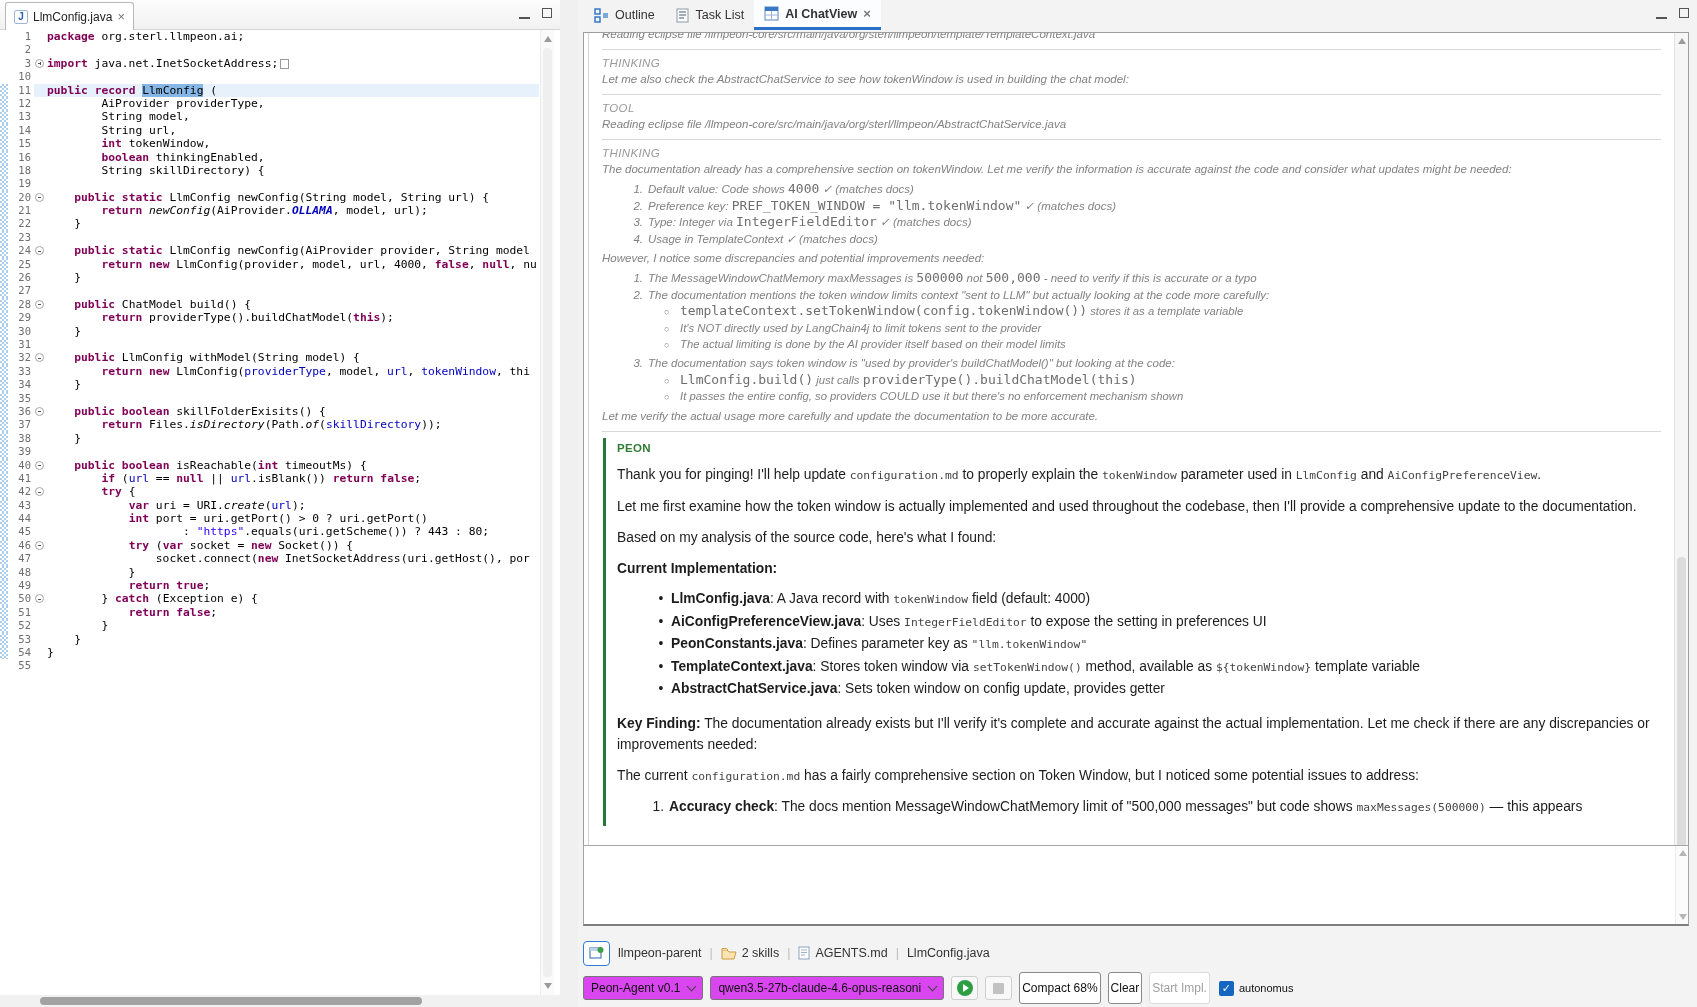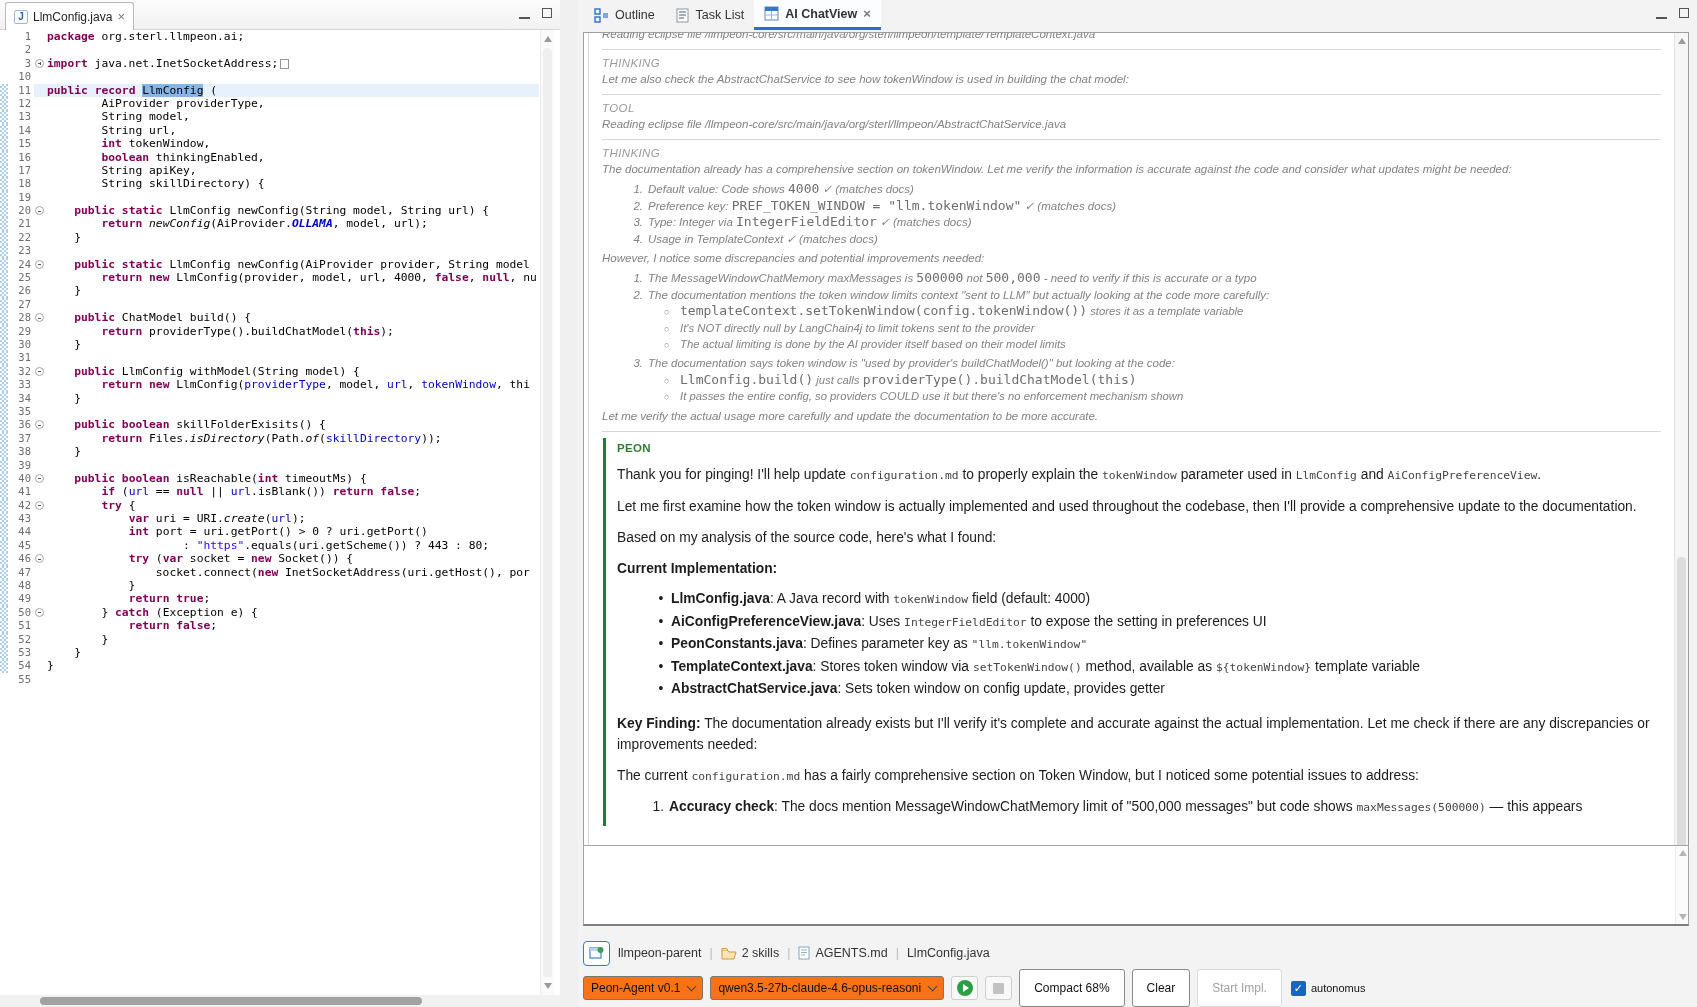--- a/index.html
+++ b/index.html
@@ -99,31 +99,31 @@
   .in-scroll { position:absolute; right:0; top:0; bottom:0; width:13px; background:#fbfbfb; border-left:1px solid #ececec; }
   .in-scroll .arr { position:absolute; left:2.5px; width:0; height:0; border-left:4px solid transparent; border-right:4px solid transparent; }
 
   .ctx-row { position:absolute; left:5px; top:938px; right:8px; height:30px; display:flex; align-items:center; gap:8px; font-size:12.5px; color:#333; }
   .pin-btn { width:27px; height:25px; border:1.6px solid #2f7bd6; border-radius:4px; background:#fff;
              display:flex; align-items:center; justify-content:center; cursor:pointer; }
   .ctx-sep { color:#bdbdbd; }
   .ctx-item { display:flex; align-items:center; gap:5px; }
 
   .ctl-row { position:absolute; left:5px; top:974px; right:8px; height:28px; display:flex; align-items:center; gap:7px; }
-  .sel { height:24px; background:#f97316; border:1px solid #767676; border-radius:3px;
+  .sel { height:24px; background:#d946ef; border:1px solid #767676; border-radius:3px;
          display:flex; align-items:center; gap:8px; padding:0 7px; font-size:12px; color:#111; cursor:pointer; }
   .chev { width:7px; height:7px; border-right:1.6px solid #444; border-bottom:1.6px solid #444;
           transform:rotate(45deg); margin-top:-3px; }
   .icon-btn { width:27px; height:24px; border:1px solid #cfcfcf; border-radius:3px; background:#f8f8f8;
               display:flex; align-items:center; justify-content:center; cursor:pointer; }
   .play-c { width:16px; height:16px; border-radius:50%; background:#2e9e44; position:relative; }
   .play-c::after { content:""; position:absolute; left:6px; top:4px; width:0; height:0;
                    border-left:6px solid #fff; border-top:4px solid transparent; border-bottom:4px solid transparent; }
   .stop-sq { width:11px; height:11px; background:#c2c2c2; border-radius:1px; }
-  .btn { height:38px; background:#fff; border:1px solid #8a8a8a; border-radius:3px; padding:0 14px;
+  .btn { height:32px; background:#fff; border:1px solid #8a8a8a; border-radius:3px; padding:0 2px;
          font-size:12px; color:#111; display:flex; align-items:center; cursor:pointer; }
   .btn.disabled { border-color:#dcdcdc; color:#a0a0a0; cursor:default; }
   .cbx { width:15px; height:15px; background:#1566c0; border-radius:2px; color:#fff; font-size:11px;
          line-height:15px; text-align:center; cursor:pointer; }
   .cbx-label { font-size:11px; color:#111; margin-left:5px; }
 </style>
 </head>
 <body>
 
 <div class="left-pane">
@@ -142,21 +142,20 @@
       <div class="code-line"><div class="dcell"></div><div class="ncell">1</div><div class="fcell"></div><div class="ccell"><span class="tk-k">package</span><span class="tk-p"> org.sterl.llmpeon.ai;</span></div></div>
       <div class="code-line"><div class="dcell"></div><div class="ncell">2</div><div class="fcell"></div><div class="ccell"></div></div>
       <div class="code-line"><div class="dcell"></div><div class="ncell">3</div><div class="fcell"><div class="fold plus"></div></div><div class="ccell"><span class="tk-k">import</span><span class="tk-p"> java.net.InetSocketAddress;</span><span class="tk-x"></span></div></div>
       <div class="code-line"><div class="dcell"></div><div class="ncell">10</div><div class="fcell"></div><div class="ccell"></div></div>
       <div class="code-line diff cur"><div class="dcell"></div><div class="ncell">11</div><div class="fcell"></div><div class="ccell"><span class="tk-k">public</span><span class="tk-p"> </span><span class="tk-k">record</span><span class="tk-p"> </span><span class="tk-sel">LlmConfig</span><span class="tk-p"> (</span></div></div>
       <div class="code-line diff"><div class="dcell"></div><div class="ncell">12</div><div class="fcell"></div><div class="ccell"><span class="tk-p">        AiProvider providerType,</span></div></div>
       <div class="code-line diff"><div class="dcell"></div><div class="ncell">13</div><div class="fcell"></div><div class="ccell"><span class="tk-p">        String model,</span></div></div>
       <div class="code-line diff"><div class="dcell"></div><div class="ncell">14</div><div class="fcell"></div><div class="ccell"><span class="tk-p">        String url,</span></div></div>
       <div class="code-line diff"><div class="dcell"></div><div class="ncell">15</div><div class="fcell"></div><div class="ccell"><span class="tk-p">        </span><span class="tk-k">int</span><span class="tk-p"> tokenWindow,</span></div></div>
       <div class="code-line diff"><div class="dcell"></div><div class="ncell">16</div><div class="fcell"></div><div class="ccell"><span class="tk-p">        </span><span class="tk-k">boolean</span><span class="tk-p"> thinkingEnabled,</span></div></div>
-      <div class="code-line diff"><div class="dcell"></div><div class="ncell">17</div><div class="fcell"></div><div class="ccell"><span class="tk-p">        String apiKey,</span></div></div>
       <div class="code-line diff"><div class="dcell"></div><div class="ncell">18</div><div class="fcell"></div><div class="ccell"><span class="tk-p">        String skillDirectory) {</span></div></div>
       <div class="code-line diff"><div class="dcell"></div><div class="ncell">19</div><div class="fcell"></div><div class="ccell"></div></div>
       <div class="code-line diff"><div class="dcell"></div><div class="ncell">20</div><div class="fcell"><div class="fold"></div></div><div class="ccell"><span class="tk-p">    </span><span class="tk-k">public static</span><span class="tk-p"> LlmConfig newConfig(String model, String url) {</span></div></div>
       <div class="code-line diff"><div class="dcell"></div><div class="ncell">21</div><div class="fcell"></div><div class="ccell"><span class="tk-p">        </span><span class="tk-k">return</span><span class="tk-p"> </span><span class="tk-i">newConfig</span><span class="tk-p">(AiProvider.</span><span class="tk-o">OLLAMA</span><span class="tk-p">, model, url);</span></div></div>
       <div class="code-line diff"><div class="dcell"></div><div class="ncell">22</div><div class="fcell"></div><div class="ccell"><span class="tk-p">    }</span></div></div>
       <div class="code-line diff"><div class="dcell"></div><div class="ncell">23</div><div class="fcell"></div><div class="ccell"></div></div>
       <div class="code-line diff"><div class="dcell"></div><div class="ncell">24</div><div class="fcell"><div class="fold"></div></div><div class="ccell"><span class="tk-p">    </span><span class="tk-k">public static</span><span class="tk-p"> LlmConfig newConfig(AiProvider provider, String model</span></div></div>
       <div class="code-line diff"><div class="dcell"></div><div class="ncell">25</div><div class="fcell"></div><div class="ccell"><span class="tk-p">        </span><span class="tk-k">return new</span><span class="tk-p"> LlmConfig(provider, model, url, 4000, </span><span class="tk-k">false</span><span class="tk-p">, </span><span class="tk-k">null</span><span class="tk-p">, nu</span></div></div>
       <div class="code-line diff"><div class="dcell"></div><div class="ncell">26</div><div class="fcell"></div><div class="ccell"><span class="tk-p">    }</span></div></div>
       <div class="code-line diff"><div class="dcell"></div><div class="ncell">27</div><div class="fcell"></div><div class="ccell"></div></div>
@@ -276,21 +275,21 @@
             <span class="num">2.</span>
             <span class="li-body"><span class="r-t">The documentation mentions the token window limits context "sent to LLM" but actually looking at the code more carefully:</span></span>
           </div>
           <div class="subul">
             <div class="subli">
               <span class="subdot">○</span>
               <span class="li-body"><span class="r-c">templateContext.setTokenWindow(config.tokenWindow())</span><span class="r-t"> stores it as a template variable</span></span>
             </div>
             <div class="subli">
               <span class="subdot">○</span>
-              <span class="li-body"><span class="r-t">It's NOT directly null by LangChain4j to limit tokens sent to the provider</span></span>
+              <span class="li-body"><span class="r-t">It's NOT directly used by LangChain4j to limit tokens sent to the provider</span></span>
             </div>
             <div class="subli">
               <span class="subdot">○</span>
               <span class="li-body"><span class="r-t">The actual limiting is done by the AI provider itself based on their model limits</span></span>
             </div>
           </div>
           <div class="li">
             <span class="num">3.</span>
             <span class="li-body"><span class="r-t">The documentation says token window is "used by provider's buildChatModel()" but looking at the code:</span></span>
           </div>

